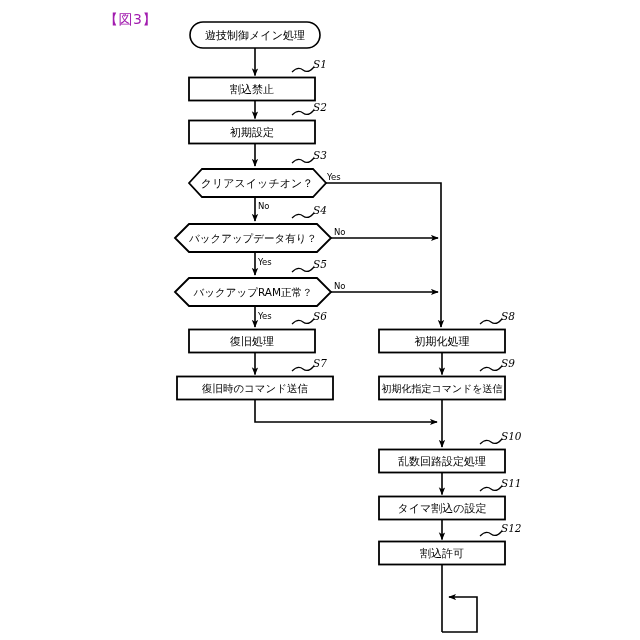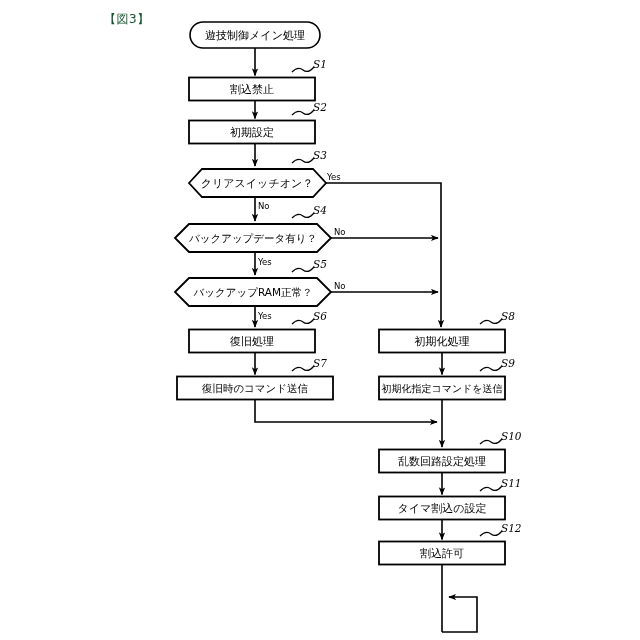--- a/index.html
+++ b/index.html
@@ -12,22 +12,22 @@
     width: 640px;
     height: 640px;
     background: #ffffff;
     font-family: "DejaVu Sans", "Liberation Sans", sans-serif;
     overflow: hidden;
   }
   #figure-label {
     position: absolute;
     left: 104px;
     top: 11px;
-    font-size: 12px;
-    color: #14532d;
+    font-size: 14px;
+    color: #a21caf;
     letter-spacing: 0.5px;
     white-space: nowrap;
   }
   svg#flow {
     position: absolute;
     left: 0;
     top: 0;
     width: 640px;
     height: 640px;
   }

